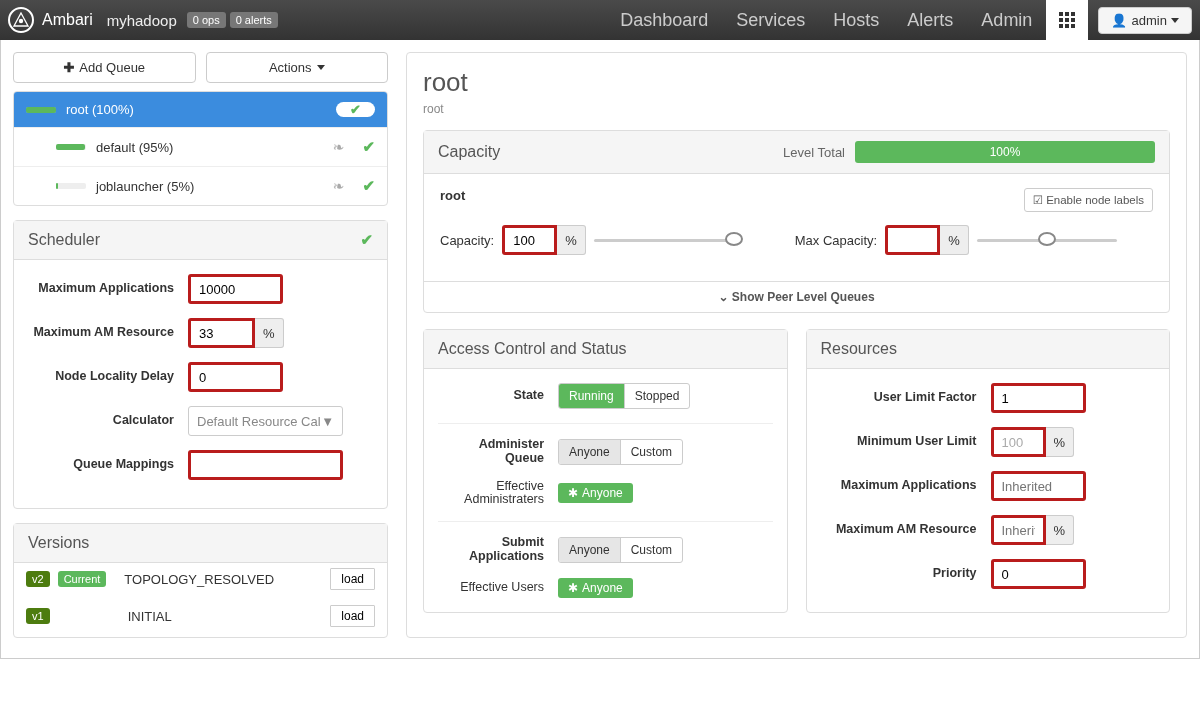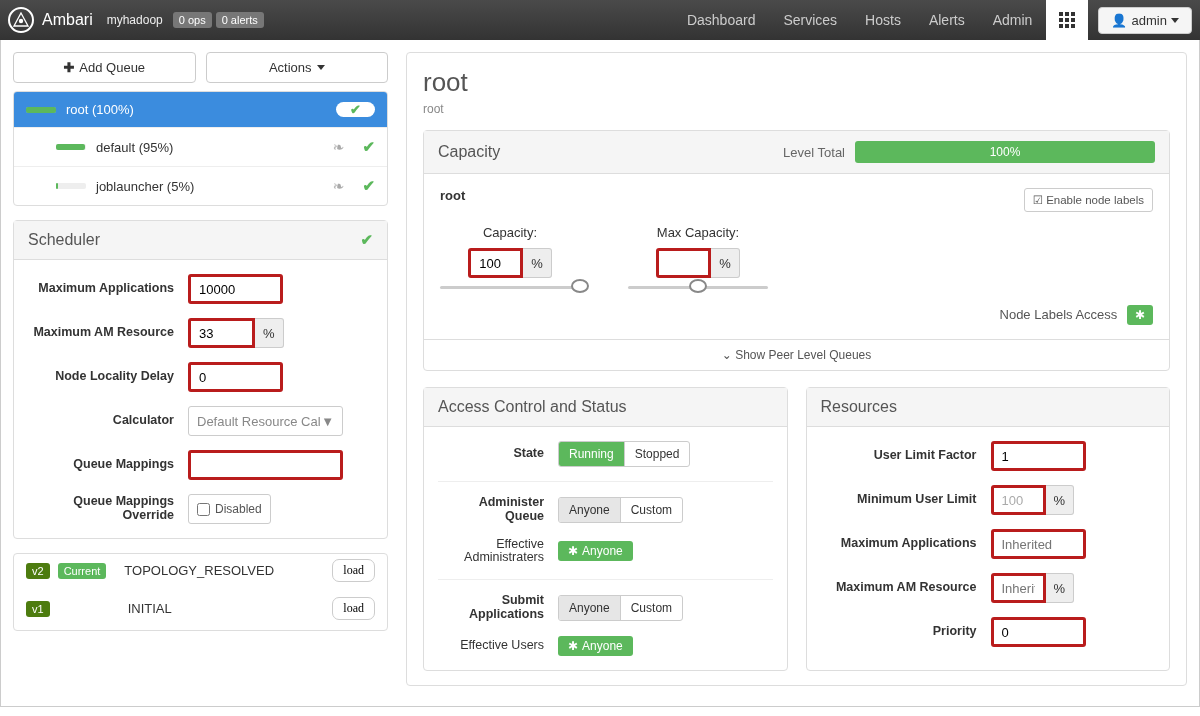--- a/index.html
+++ b/index.html
@@ -1,23 +1,23 @@
 <!DOCTYPE html>
 <html><head>
 <meta charset="utf-8">
 <style>
 * { box-sizing: border-box; margin: 0; padding: 0; }
 body { font-family: "Helvetica Neue", Helvetica, Arial, sans-serif; font-size: 13px; color: #333; background: #fff; }
 .topbar { height: 40px; background: linear-gradient(#4a4a4a,#333); display: flex; align-items: center; padding: 0 8px; color: #fff; }
 .logo { width: 26px; height: 26px; border: 2px solid #fff; border-radius: 50%; display: flex; align-items: center; justify-content: center; margin-right: 8px; }
 .brand { font-size: 16px; margin-right: 14px; }
-.cluster { font-size: 12px; margin-right: 10px; color:#eee; }
+.cluster { font-size: 15px; margin-right: 10px; color:#eee; }
 .badge { background:#777; color:#fff; font-size:11px; padding:2px 6px; border-radius:3px; margin-right:4px; display:inline-block; }
 .nav-right { margin-left:auto; display:flex; align-items:center; height:100%; }
-.nav-link { color:#ccc; padding:0 14px; height:100%; display:flex; align-items:center; font-size:14px; cursor:pointer; }
+.nav-link { color:#ccc; padding:0 14px; height:100%; display:flex; align-items:center; font-size:18px; cursor:pointer; }
 .nav-grid { background:#fff; width:42px; height:40px; display:flex; align-items:center; justify-content:center; }
 .grid-icon { display:grid; grid-template-columns:repeat(3,4px); grid-template-rows:repeat(3,4px); gap:2px; }
 .grid-icon span { background:#333; }
 .admin-btn { background:#f5f5f5; border:1px solid #ccc; color:#333; padding:5px 12px; margin-left:10px; border-radius:4px; font-size:13px; cursor:pointer; display:flex; align-items:center; gap:4px;}
 .container { display:flex; padding:12px 12px 20px 12px; gap:18px; border:1px solid #ccc; border-top:none; }
 .left { width:375px; flex-shrink:0; }
 .right { flex:1; border:1px solid #ddd; border-radius:4px; padding:14px 16px; }
 .btn-row { display:flex; gap:10px; margin-bottom:8px; }
 .btn { border:1px solid #ccc; background:#fff; padding:7px 0; border-radius:4px; text-align:center; cursor:pointer; font-size:13px; }
 .btn-wide { flex:1; display:flex; align-items:center; justify-content:center; gap:5px;}
@@ -41,36 +41,36 @@
 .input { border:3px solid #b91c1c; border-radius:3px; padding:5px 8px; font-size:13px; width:95px; height:30px;}
 .input-grp { display:flex; }
 .input-grp .input { border-top-right-radius:0; border-bottom-right-radius:0;}
 .addon { border:1px solid #ccc; border-left:none; background:#eee; padding:5px 8px; border-radius:0 3px 3px 0; font-size:13px; height:30px; display:flex; align-items:center;}
 .select { border:1px solid #ccc; border-radius:3px; padding:5px 8px; width:155px; height:30px; color:#888; display:flex; justify-content:space-between; align-items:center; cursor:pointer; background:#fff;}
 .checkbox-input { border:1px solid #ccc; border-radius:3px; padding:5px 8px; height:30px; display:flex; align-items:center; gap:5px; font-size:12px; color:#555;}
 .version-row{display:flex; align-items:center; padding:5px 12px 10px 12px; gap:8px;}
 .vbadge { font-size:11px; padding:2px 6px; border-radius:3px; color:#fff;}
 .vbadge.teal{background:#4d7c0f;}
 .vbadge.green{background:#5cb85c;}
-.small-btn{border:1px solid #ccc; background:#fff; padding:3px 10px; border-radius:7px; font-size:12px; cursor:pointer; margin-left:auto;font-family:Liberation Serif, serif;}
+.small-btn{border:1px solid #ccc; background:#fff; padding:3px 10px; border-radius:1px; font-size:12px; cursor:pointer; margin-left:auto;}
 h1.queue-title{font-size:26px; font-weight:500; color:#555; margin-bottom:4px;}
 .breadcrumb{color:#888; font-size:12px; margin-bottom:14px;}
 .cap-panel .panel-head{justify-content:space-between;}
 .level-total{display:flex; align-items:center; gap:10px; font-size:13px; color:#666;}
 .level-bar{width:300px; height:22px; background:#5cb85c; border-radius:3px; color:#fff; display:flex; align-items:center; justify-content:center; font-size:12px;}
 .cap-body{padding:14px 16px 10px 16px;}
 .enable-labels{float:right; border:1px solid #ccc; padding:4px 8px; border-radius:3px; font-size:11.5px; color:#555; cursor:pointer;}
 .root-name{font-weight:bold; font-size:13px; margin-bottom:22px;}
 .cap-row{display:flex; align-items:center; gap:20px; margin-bottom:16px;}
-.cap-field{display:flex; align-items:center; gap:8px; font-size:13px;flex-direction:column;}
+.cap-field{display:flex; align-items:center; gap:8px; font-size:13px;}
 .slider-track{width:140px; height:3px; background:#ccc; position:relative; border-radius:2px;}
 .slider-thumb{width:18px; height:14px; background:#fff; border:2px solid #888; border-radius:50%; position:absolute; top:-7px; transform:translateX(-50%);}
 .node-labels-row{text-align:right; font-size:13px; color:#555; margin-bottom:4px;}
 .green-chip{background:#5cb85c; color:#fff; padding:3px 8px; border-radius:3px; margin-left:6px; font-size:12px; display:inline-flex;}
-.peer-toggle{text-align:center; padding:8px; border-top:1px solid #ddd; font-size:12px; color:#555; cursor:pointer;}
+.peer-toggle{text-align:center; padding:8px; border-top:1px solid #ddd; font-size:12px; color:#555; cursor:pointer;font-weight:bold;}
 .two-col{display:flex; gap:18px; margin-top:16px;}
 .two-col .panel{flex:1; margin-bottom:0;}
 .btngrp{display:inline-flex; border:1px solid #ccc; border-radius:3px; overflow:hidden;}
 .btngrp span{padding:5px 10px; font-size:12px; cursor:pointer;}
 .btngrp span.active{background:#e6e6e6;}
 .btngrp span.run{background:#5cb85c; color:#fff;}
 .btngrp span+span{border-left:1px solid #ccc;}
 .anyone-chip{background:#5cb85c; color:#fff; padding:3px 10px; border-radius:3px; font-size:12px; display:inline-flex; align-items:center; gap:4px;}
 hr.sep{border:none; border-top:1px solid #eee; margin:14px 0;}
 .res-label{width:170px;}
@@ -181,31 +181,27 @@
             <div class="flabel">Calculator</div>
             <div class="select">
               <span>Default Resource Cal</span>
               <span>▼</span>
             </div>
           </div>
         <div class="frow">
             <div class="flabel">Queue Mappings</div>
             <input class="input" style="width: 155px;" value="">
           </div>
-        <div class="frow" style="margin-bottom:0;">
-            <div class="flabel">Queue Mappings Override</div>
-            <div class="checkbox-input">
-              <input type="checkbox" style="">
-              <span>Disabled</span>
-            </div>
-          </div>
       </div>
     </div>
 
     <div class="panel" style="margin-bottom:0;">
+      <div class="panel-head">
+          <span>Versions</span>
+        </div>
       <div class="version-row">
         <span class="vbadge teal">v2</span>
         <span class="vbadge green">Current</span>
         <span style="margin-left:10px;">TOPOLOGY_RESOLVED</span>
         <button class="small-btn">load</button>
       </div>
       <div class="version-row">
         <span class="vbadge teal">v1</span>
         <span style="margin-left:70px;">INITIAL</span>
         <button class="small-btn">load</button>
@@ -234,34 +230,30 @@
           <div class="cap-field">
             <span>Capacity:</span>
             <div class="input-grp">
                 <input class="input" style="width: 55px;" value="100">
                 <span class="addon">%</span>
               </div>
             <div class="slider-track">
                 <div class="slider-thumb" style="left:100%;"></div>
               </div>
           </div>
-          <div class="cap-field" style="margin-left:28px;">
+          <div class="cap-field" style="margin-left:41px;">
             <span>Max Capacity:</span>
             <div class="input-grp">
                 <input class="input" style="width: 55px;" value="">
                 <span class="addon">%</span>
               </div>
             <div class="slider-track">
                 <div class="slider-thumb" style="left:50%;"></div>
               </div>
           </div>
-        </div>
-        <div class="node-labels-row">
-          <span>Node Labels Access</span>
-          <span class="green-chip">✱</span>
         </div>
       </div>
       <div class="peer-toggle"><span>⌄</span> <span>Show Peer Level Queues</span></div>
     </div>
 
     <div class="two-col">
       <div class="panel">
         <div class="panel-head">
             <span>Access Control and Status</span>
           </div>

